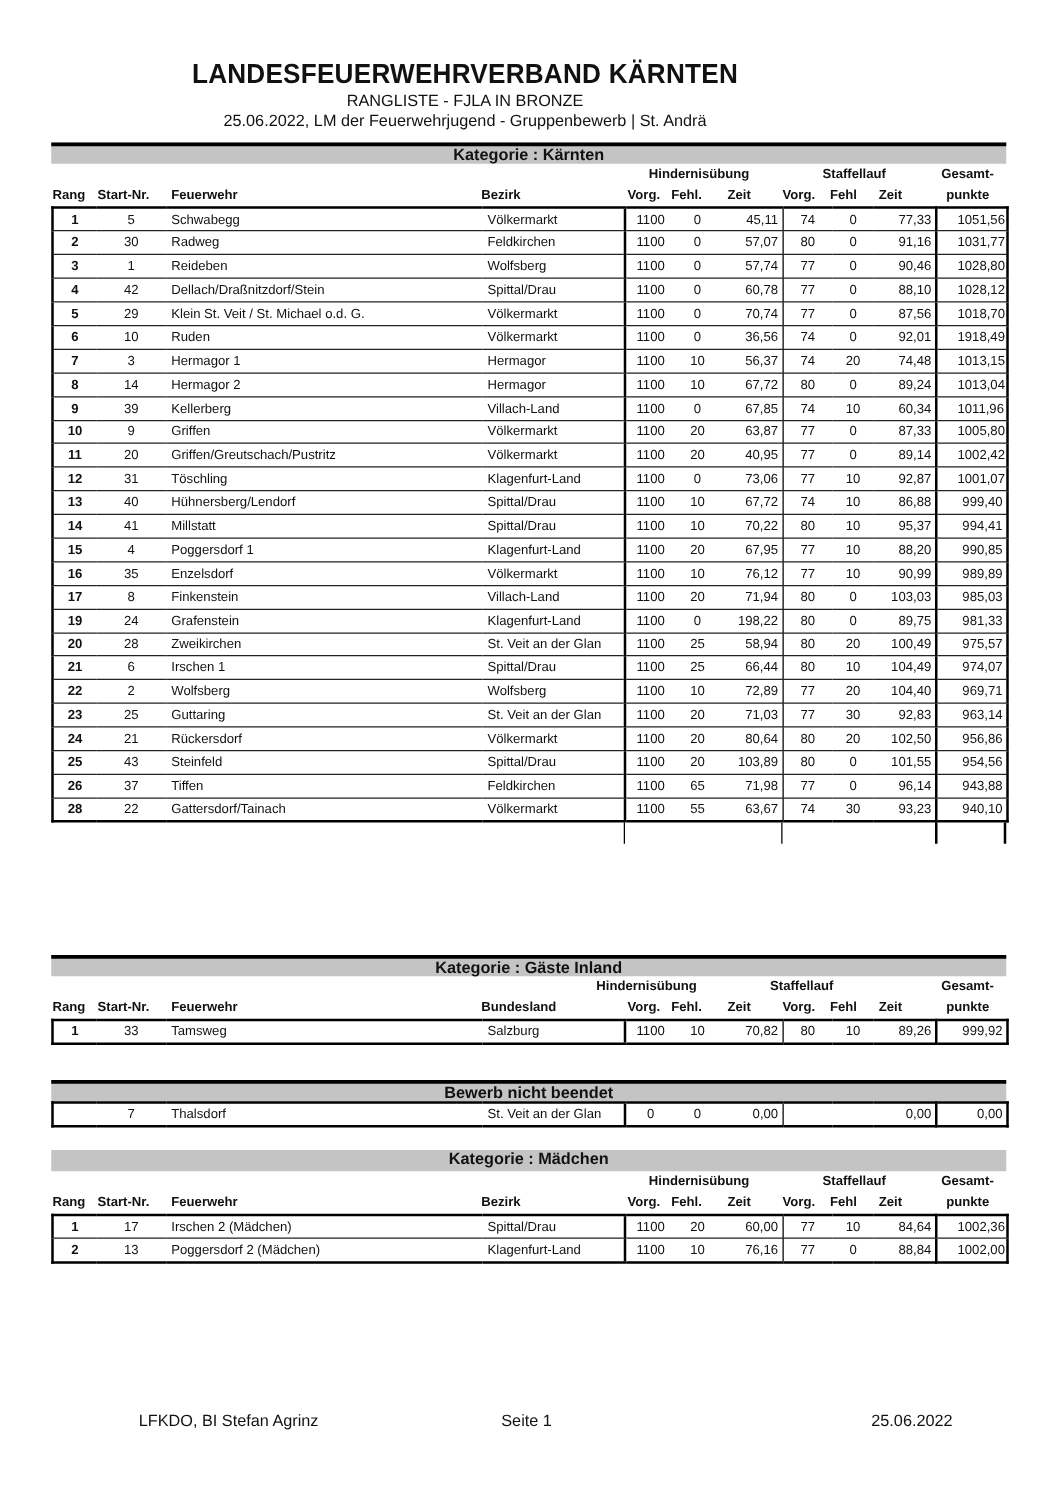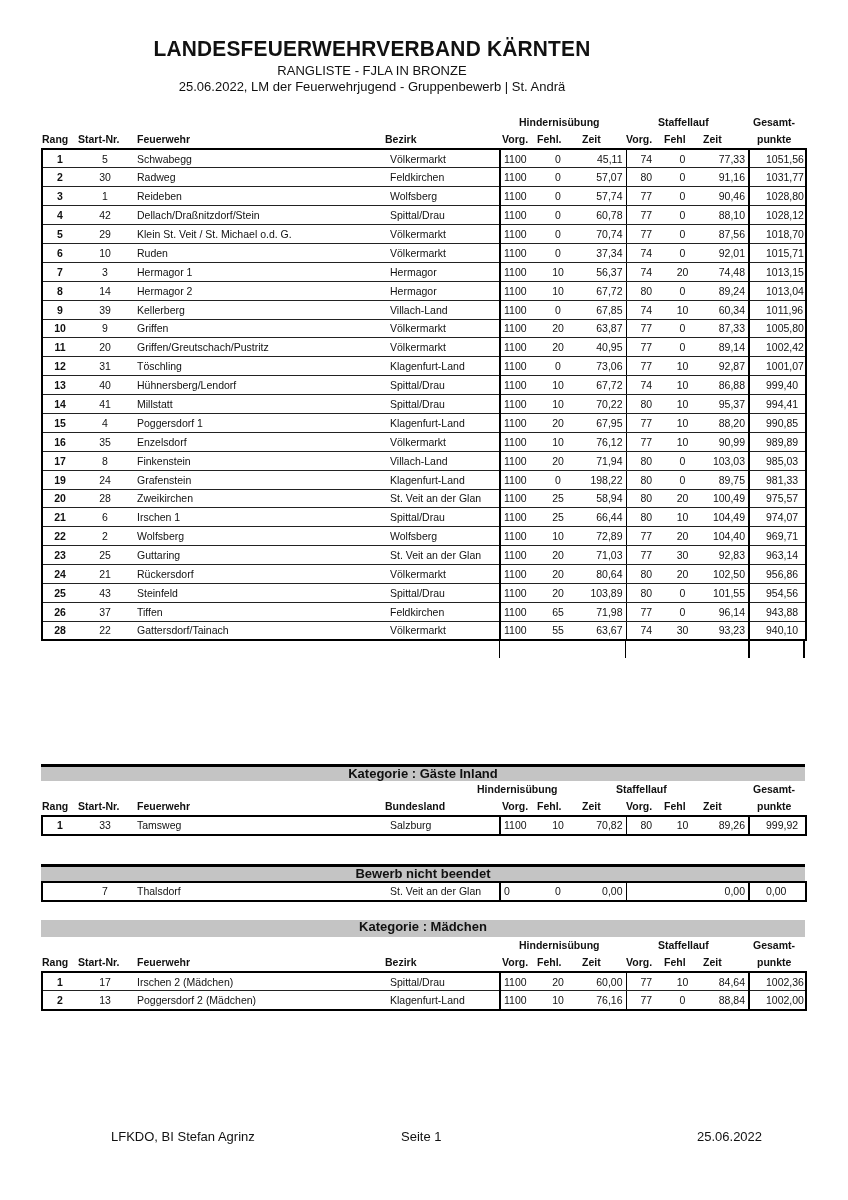--- a/index.html
+++ b/index.html
@@ -1,62 +1,63 @@
 <!DOCTYPE html>
 <html><head>
 <meta charset="utf-8">
 <style>
   * { box-sizing: border-box; margin: 0; padding: 0; }
   html, body { width: 848px; height: 1200px; background: #ffffff; }
   body { font-family: "Liberation Sans", sans-serif; color: #111; position: relative; overflow: hidden; }
 
-  .header { position: absolute; left: 0; top: 36px; width: 744px; text-align: center; }
+  .header { position: absolute; left: 0; top: 46px; width: 744px; text-align: center; }
   .title { font-size: 22px; font-weight: bold; letter-spacing: 0.2px; line-height: 26px; transform: scaleX(0.95); }
   .subtitle { font-size: 13px; line-height: 16px; margin-top: 1px; }
   .subtitle2 { font-size: 13px; line-height: 16px; }
 
   .section { position: absolute; left: 41px; width: 764px; }
   .cat-bar { height: 17px; background: #c4c4c4; border-top: 3px solid #000; text-align: center; font-weight: bold; font-size: 13px; line-height: 14px; }
   .head-row { position: relative; height: 34px; font-size: 10.5px; font-weight: bold; }
   .head-row span { position: absolute; white-space: nowrap; }
   .grp { top: 2px; }
   .lbl { top: 19px; }
 
   table.data { border-collapse: collapse; width: 764px; table-layout: fixed; font-size: 10.5px; }
   table.data td { height: 18.9px; padding: 0 3px; white-space: nowrap; overflow: hidden; border-bottom: 1px solid #222; }
   table.data tr:last-child td { border-bottom: 2px solid #000; }
   table.data tr:first-child td { border-top: 2px solid #000; }
   table.data td.c-rang { text-align: center; font-weight: bold; border-left: 2px solid #000; }
   table.data td.c-start { text-align: center; }
   table.data td.c-fw { text-align: left; padding-left: 4px; }
   table.data td.c-bez { text-align: left; padding-left: 4px; }
-  table.data td.c-hv { border-left: 2px solid #000; }
+  table.data td.c-hv { text-align: center; border-left: 2px solid #000; }
   table.data td.c-hf { text-align: center; }
   table.data td.c-hz { text-align: right; border-right: 1px solid #000; }
   table.data td.c-sv { text-align: center; }
   table.data td.c-sf { text-align: center; }
   table.data td.c-sz { text-align: right; border-right: 2px solid #000; }
-  table.data td.c-ges { text-align: left; border-right: 2px solid #000; padding-left: 16px; }
+  table.data td.c-ges { text-align: right; border-right: 2px solid #000; padding-left: 16px; }
 
   .blank-row { display: flex; height: 17px; }
   .blank-row div { height: 17px; }
 
   .footer { position: absolute; top: 1129px; left: 0; width: 848px; font-size: 13px; height: 16px; }
   .footer span { position: absolute; white-space: nowrap; }
 </style>
 </head>
 <body>
 
 <div class="header">
   <div class="title">LANDESFEUERWEHRVERBAND KÄRNTEN</div>
   <div class="subtitle">RANGLISTE - FJLA IN BRONZE</div>
   <div class="subtitle2">25.06.2022, LM der Feuerwehrjugend - Gruppenbewerb | St. Andrä</div>
 </div>
 
 <div class="section" style="top:114px;">
+  <div class="cat-bar">Kategorie : Kärnten</div>
   <div class="head-row">
     <span class="grp" style="left:478px;">Hindernisübung</span>
     <span class="grp" style="left:617px;">Staffellauf</span>
     <span class="grp" style="left:712px;">Gesamt-</span>
     <span class="lbl" style="left:1px;">Rang</span>
     <span class="lbl" style="left:37px;">Start-Nr.</span>
     <span class="lbl" style="left:96px;">Feuerwehr</span>
     <span class="lbl" style="left:344px;">Bezirk</span>
     <span class="lbl" style="left:461px;">Vorg.</span>
     <span class="lbl" style="left:496px;">Fehl.</span>
@@ -146,25 +147,25 @@
           <td class="c-sz">87,56</td>
           <td class="c-ges">1018,70</td>
         </tr>
         <tr>
           <td class="c-rang">6</td>
           <td class="c-start">10</td>
           <td class="c-fw">Ruden</td>
           <td class="c-bez">Völkermarkt</td>
           <td class="c-hv">1100</td>
           <td class="c-hf">0</td>
-          <td class="c-hz">37,34</td>
+          <td class="c-hz">36,56</td>
           <td class="c-sv">74</td>
           <td class="c-sf">0</td>
           <td class="c-sz">92,01</td>
-          <td class="c-ges">1015,71</td>
+          <td class="c-ges">1918,49</td>
         </tr>
         <tr>
           <td class="c-rang">7</td>
           <td class="c-start">3</td>
           <td class="c-fw">Hermagor 1</td>
           <td class="c-bez">Hermagor</td>
           <td class="c-hv">1100</td>
           <td class="c-hf">10</td>
           <td class="c-hz">56,37</td>
           <td class="c-sv">74</td>

